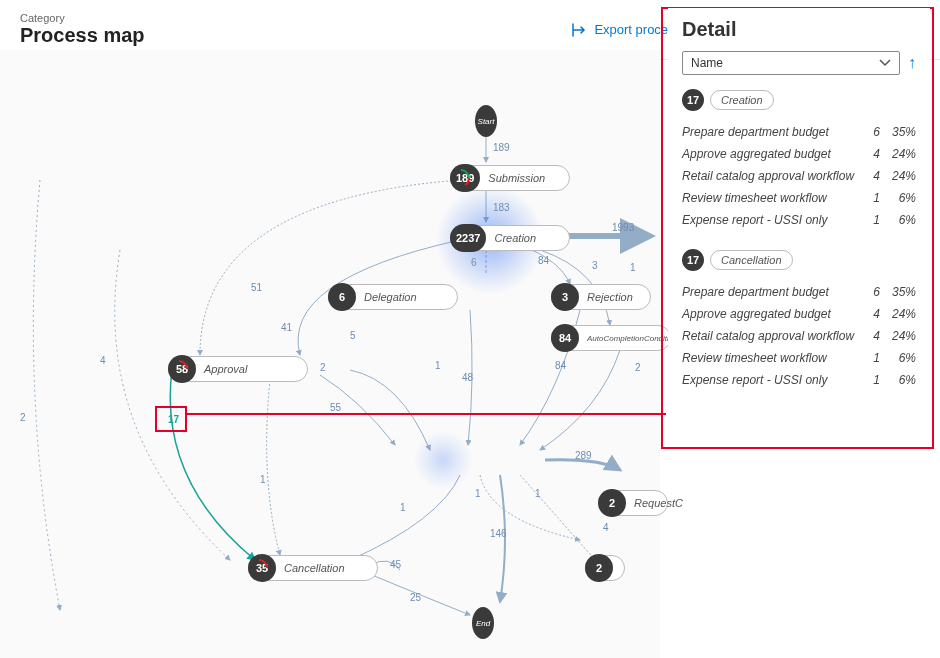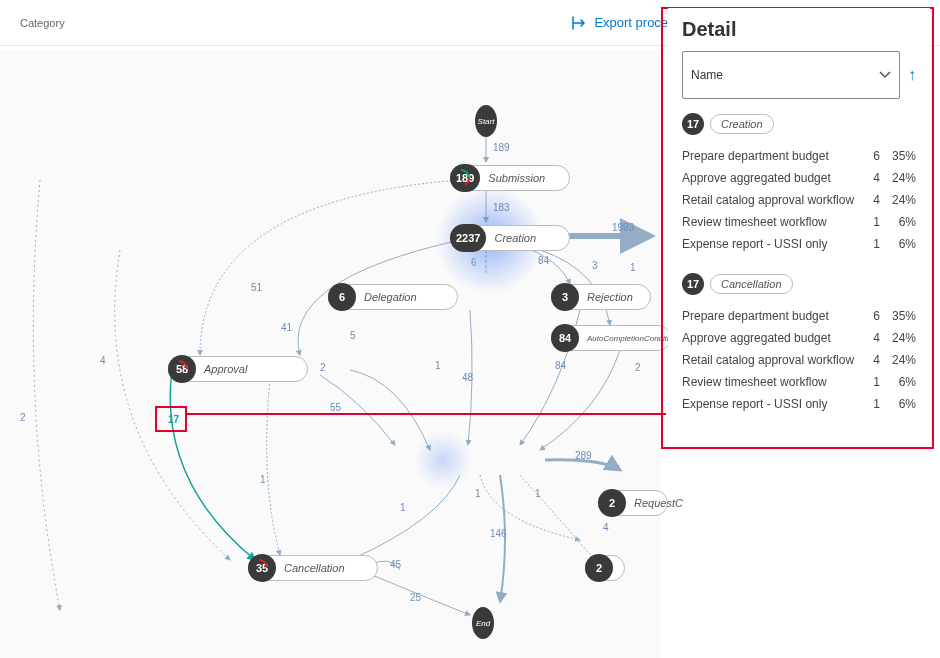--- a/index.html
+++ b/index.html
@@ -93,59 +93,60 @@
       right: 10px; top: 8px;
       width: 262px;
       background: #fff;
       padding: 10px 14px;
     }
     .detail-title { font-size: 20px; font-weight: 600; margin-bottom: 10px; }
     .detail-subtitle { font-size: 12px; font-weight: 600; margin-bottom: 10px; }
     .select-row { display: flex; align-items: center; gap: 8px; margin-bottom: 14px; }
     .select-box {
       flex: 1; border: 1px solid #888; border-radius: 2px;
-      padding: 16px 8px; font-size: 12px;
+      padding: 4px 8px; font-size: 12px;
       display: flex; justify-content: space-between; align-items: center;
       cursor: pointer;
     }
     .sort-icon { color: #0078d4; font-size: 16px; cursor: pointer; }
     .section-header {
       display: flex; align-items: center; gap: 6px;
       margin-bottom: 10px;
     }
     .section-header .count {
       background: #3a3a3a; color: #fff;
       border-radius: 50%; width: 22px; height: 22px;
       display: flex; align-items: center; justify-content: center;
       font-size: 11px; font-weight: 600;
     }
     .section-header .pill {
       border: 1px solid #bbb; border-radius: 999px;
       padding: 3px 10px; font-size: 11px; font-style: italic; color: #555;
     }
     .item-row {
       display: flex; 
-      font-size: 12px; color: #444; padding: 4px 0;
+      font-size: 12px; color: #444; padding: 4px 0; font-style: italic;
     }
     .item-row .name { flex: 1; }
     .item-row .num { width: 20px; text-align: right; }
     .item-row .pct { width: 36px; text-align: right; }
     .section-gap { height: 18px; }
     .arrow-line {
       position: absolute;
       border-top: 2px solid #e4002b;
       transform-origin: left center;
     }
   </style>
 </head>
 <body>
 
 <div class="header">
   <div class="title-block">
     <div class="category-label">Category</div>
+    <div class="title">Process map</div>
   </div>
   <div class="export-link">
     <svg width="16" height="14">
       <path d="M1 1 v12 M1 7 h11 m-3 -3 l3 3 l-3 3" stroke="#0078d4" stroke-width="1.5" fill="none" stroke-linecap="round"></path>
     </svg>
     <span>Export process map</span>
   </div>
   <div class="search-wrap">
     <svg width="16" height="16">
       <circle cx="7" cy="7" r="5" stroke="#0078d4" stroke-width="1.5" fill="none"></circle>

